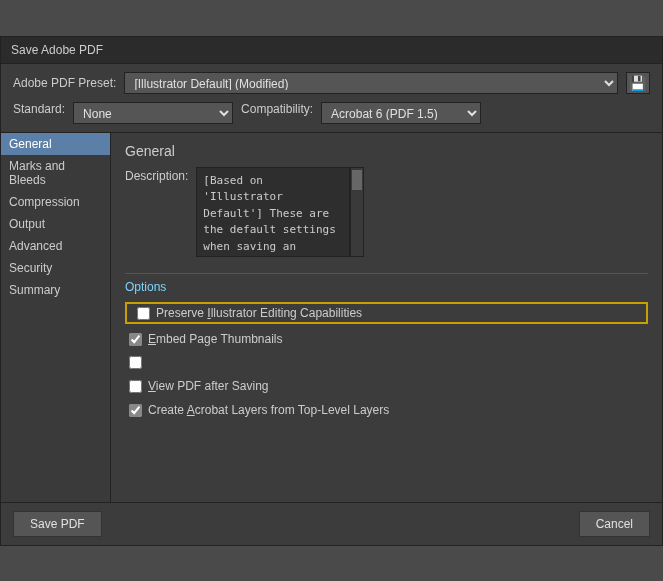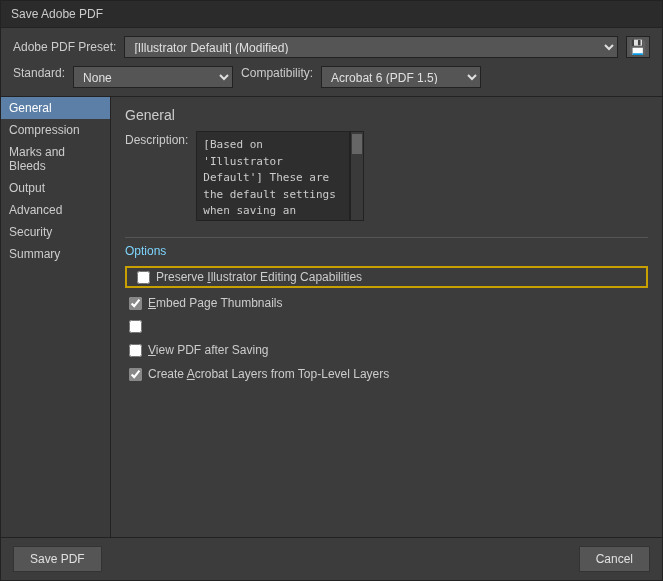--- a/index.html
+++ b/index.html
@@ -9,21 +9,21 @@
       font-size: 12px;
       color: #e0e0e0;
       display: flex;
       justify-content: center;
       align-items: center;
       width: 663px;
       height: 581px;
     }
     .dialog {
       width: 663px;
-      height: 581px;
+      height: 510px;
       background: #3c3c3c;
       border: 1px solid #222;
       display: flex;
       flex-direction: column;
     }
     .titlebar {
       background: #2b2b2b;
       padding: 6px 10px;
       font-size: 12px;
       color: #ccc;
@@ -224,24 +224,24 @@
     <span class="label">Compatibility:</span>
     <select class="compat-select"><option value="Acrobat 6 (PDF 1.5)">Acrobat 6 (PDF 1.5)</option></select>
   </div>
 
   <div class="main-content">
     <div class="sidebar">
       <div class="sidebar-item active">
         <span>General</span>
       </div>
       <div class="sidebar-item">
+        <span>Marks and Bleeds</span>
+      </div>
+      <div class="sidebar-item">
         <span>Compression</span>
-      </div>
-      <div class="sidebar-item">
-        <span>Marks and Bleeds</span>
       </div>
       <div class="sidebar-item">
         <span>Output</span>
       </div>
       <div class="sidebar-item">
         <span>Advanced</span>
       </div>
       <div class="sidebar-item">
         <span>Security</span>
       </div>

